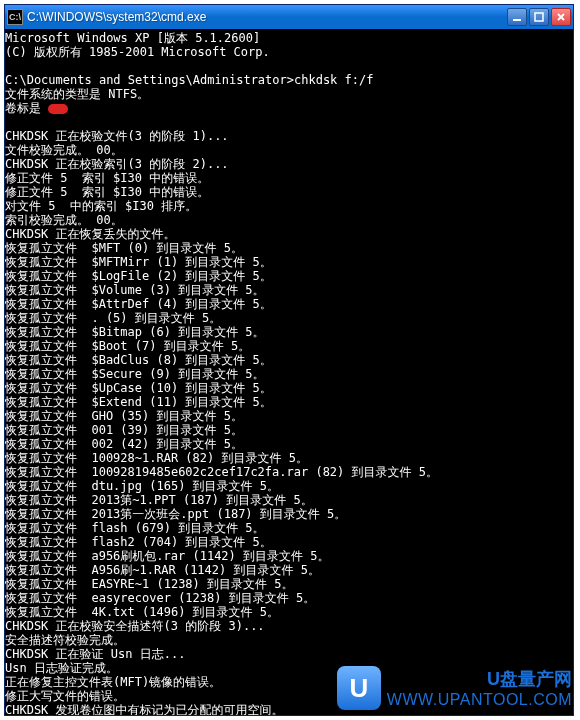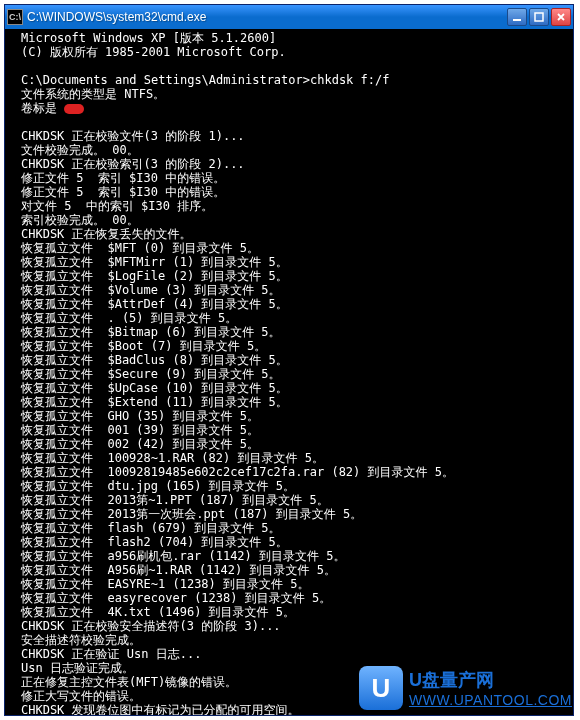--- a/index.html
+++ b/index.html
@@ -74,21 +74,21 @@
   border-color: #a22;
 }
 .titlebar-btn svg { display: block; }
 .console {
   flex: 1;
   background: #000;
   color: #fff;
   font-family: "SimSun", "NSimSun", "宋体", Consolas, monospace;
   font-size: 12px;
   line-height: 14px;
-  padding: 2px 16px;
+  padding: 2px 0;
   white-space: pre;
   overflow: hidden;
 }
 .volname {
   display: inline-block;
   width: 20px;
   height: 10px;
   background: #d22;
   border-radius: 5px;
   vertical-align: middle;
@@ -112,31 +112,31 @@
   color: #fff;
   font-family: Arial, sans-serif;
   font-size: 26px;
   font-weight: bold;
   box-shadow: 0 2px 4px rgba(0,0,0,0.3);
 }
 .wm-text {
   display: flex;
   flex-direction: column;
   font-family: "Microsoft YaHei", sans-serif;
+  text-align: right;
 }
 .wm-title {
   font-size: 18px;
   font-weight: bold;
   color: #1a6fd8;
 }
 .wm-url {
-  font-size: 14px;
+  font-size: 16px;
   color: #1a6fd8;
   letter-spacing: 0.5px;
-  text-decoration: underline;
 }
 </style>
 </head>
 <body>
 
 <div class="window">
   <div class="titlebar">
     <div class="titlebar-icon">
       <span>C:\</span>
     </div>

